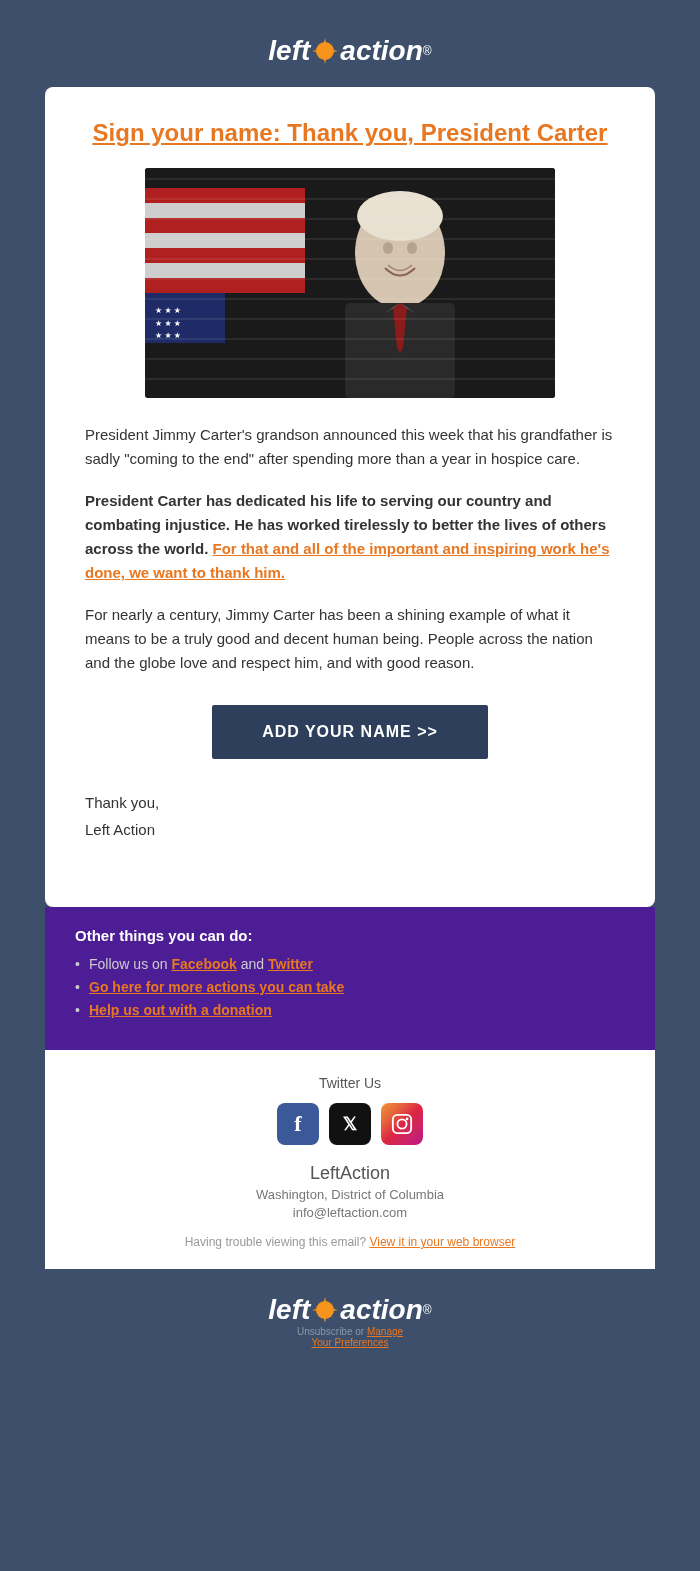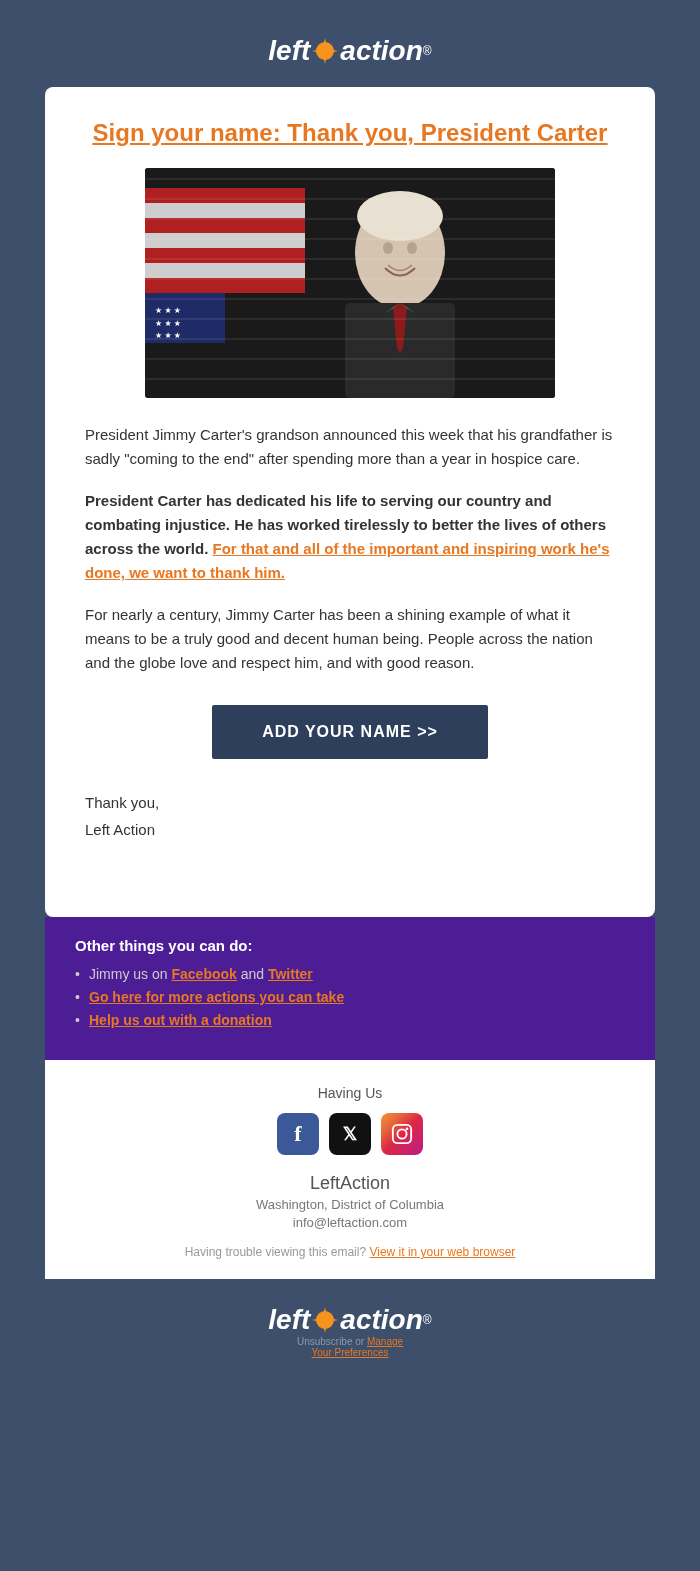--- a/index.html
+++ b/index.html
@@ -92,21 +92,21 @@
       padding: 18px 50px;
       text-decoration: none;
       border-radius: 2px;
       cursor: pointer;
       border: none;
     }
     .sign-off {
       color: #333;
       font-size: 15px;
       line-height: 1.8;
-      margin-bottom: 26px;
+      margin-bottom: 16px;
     }
     .other-section {
       background-color: #4c1d95;
       margin: 0 45px;
       padding: 20px 30px 25px 30px;
       color: #fff;
     }
     .other-title {
       font-weight: bold;
       color: #fff;
@@ -343,36 +343,36 @@
       <p>Thank you,</p>
       <p>Left Action</p>
     </div>
 
   </div>
 
   <div class="other-section">
     <p class="other-title">Other things you can do:</p>
     <ul class="other-list">
       <li>
-        <span>Jimmy us on </span>
+        <span>Follow us on </span>
         <a href="#" class="orange-link">Facebook</a>
         <span> and </span>
         <a href="#" class="orange-link">Twitter</a>
       </li>
       <li>
         <a href="#" class="orange-link">Go here for more actions you can take</a>
       </li>
       <li>
         <a href="#" class="orange-link">Help us out with a donation</a>
       </li>
     </ul>
   </div>
 
   <div class="footer-card">
-    <p class="follow-us-label">Having Us</p>
+    <p class="follow-us-label">Twitter Us</p>
 
     <div class="social-icons">
       <div class="social-icon-fb">
         <span>f</span>
       </div>
       <div class="social-icon-x">
         <span style="font-family: sans-serif; font-size:18px;">𝕏</span>
       </div>
       <div class="social-icon-ig">
         <svg width="22" height="22" viewBox="0 0 24 24" fill="none">

